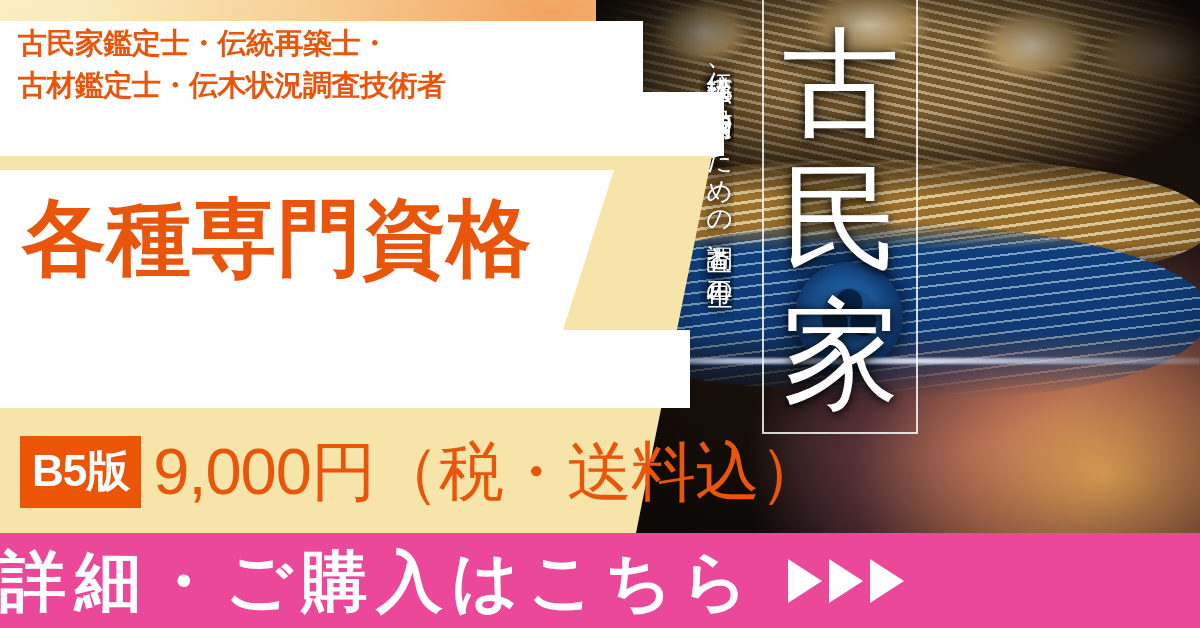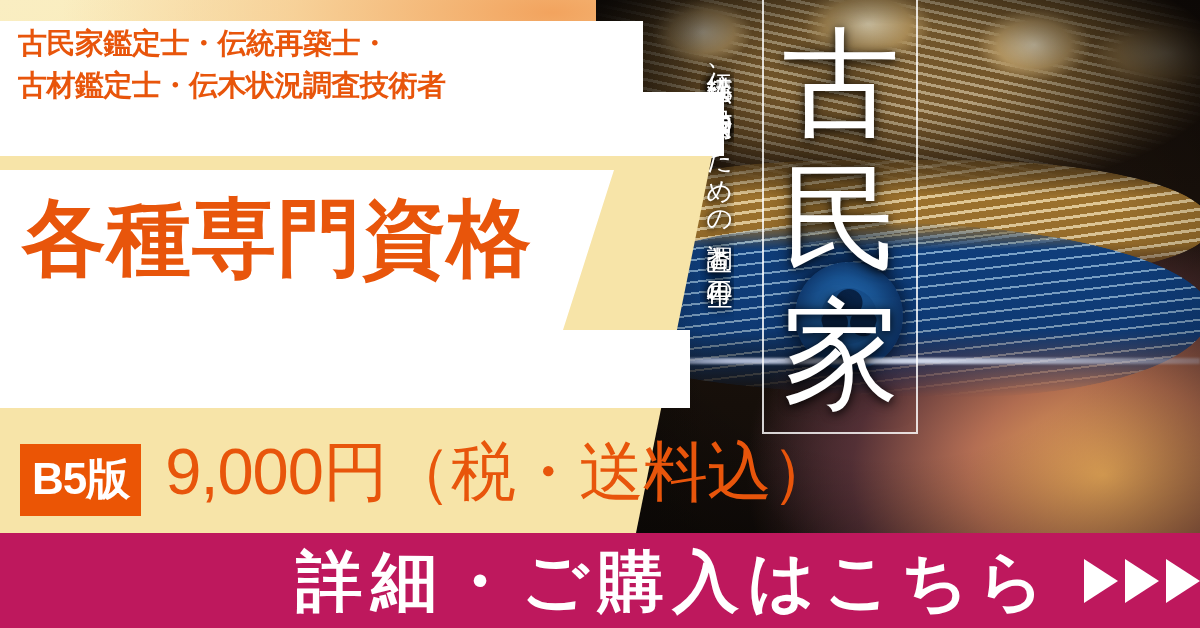--- a/index.html
+++ b/index.html
@@ -227,22 +227,22 @@
     margin-top: 19px;
   }
   .headline .l1 { display: block; padding-left: 22px; }
   .headline .l2 { display: block; text-align: right; padding-right: 14px; }
 
   
   .price-row {
     position: absolute;
     left: 20px; top: 428px;
     display: flex;
-    align-items: flex-end;
-    gap: 24px;
+    align-items: center;
+    gap: 12px;
   }
   .badge {
     background: #EB5505;
     color: #ffffff;
     font-size: 44px;
     font-weight: bold;
     line-height: 1;
     padding: 13px 12px 15px 12px;
     letter-spacing: -1px;
   }
@@ -252,24 +252,24 @@
     font-weight: normal;
     letter-spacing: -1px;
     white-space: nowrap;
   }
 
   
   .cta {
     position: absolute;
     left: 0; bottom: 0;
     width: 1200px; height: 95px;
-    background: #be185d;
+    background: #ec4899;
     display: flex;
     align-items: center;
-    justify-content: flex-end;
+    justify-content: flex-start;
     gap: 26px;
     margin-top: 17px;
   }
   .cta-text {
     color: #ffffff;
     font-size: 66px;
     font-weight: bold;
     letter-spacing: 9px;
     line-height: 1;
     white-space: nowrap;

